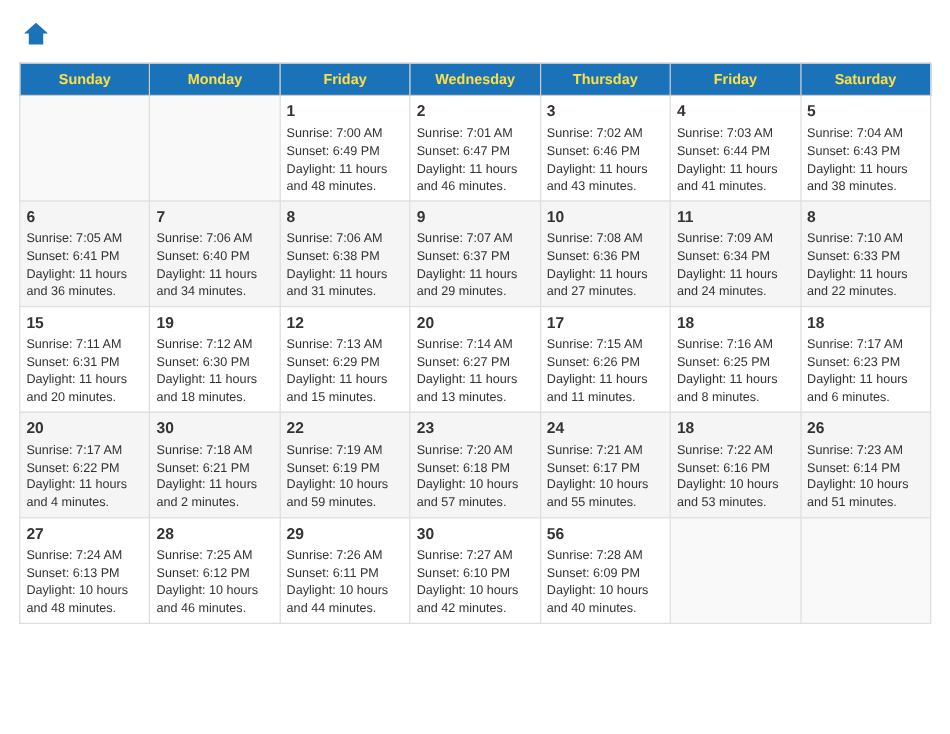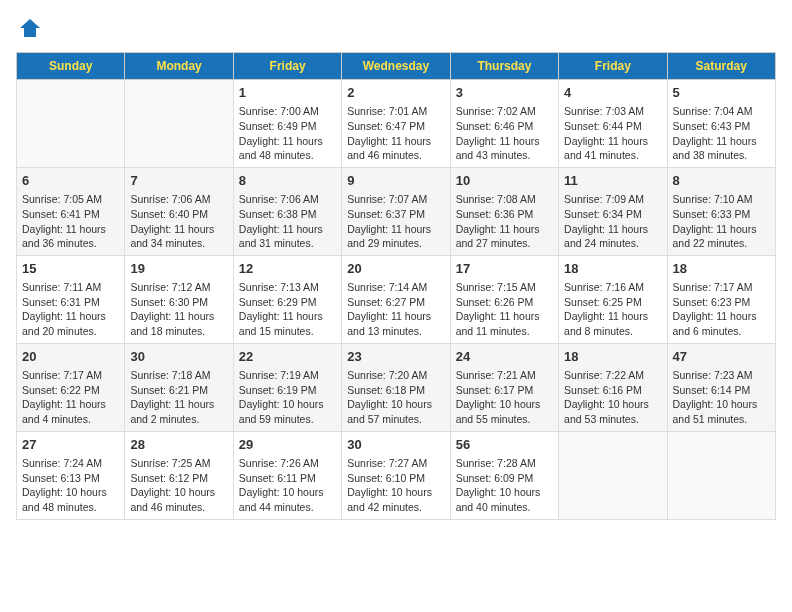--- a/index.html
+++ b/index.html
@@ -235,21 +235,21 @@
         </td>
         <td>
           <span class="day-number">24</span>
           <div class="day-info">Sunrise: 7:21 AM<br>Sunset: 6:17 PM<br>Daylight: 10 hours and 55 minutes.</div>
         </td>
         <td>
           <span class="day-number">18</span>
           <div class="day-info">Sunrise: 7:22 AM<br>Sunset: 6:16 PM<br>Daylight: 10 hours and 53 minutes.</div>
         </td>
         <td>
-          <span class="day-number">47</span>
+          <span class="day-number">26</span>
           <div class="day-info">Sunrise: 7:23 AM<br>Sunset: 6:14 PM<br>Daylight: 10 hours and 51 minutes.</div>
         </td>
       </tr>
       <tr>
         <td>
           <span class="day-number">27</span>
           <div class="day-info">Sunrise: 7:24 AM<br>Sunset: 6:13 PM<br>Daylight: 10 hours and 48 minutes.</div>
         </td>
         <td>
           <span class="day-number">28</span>

